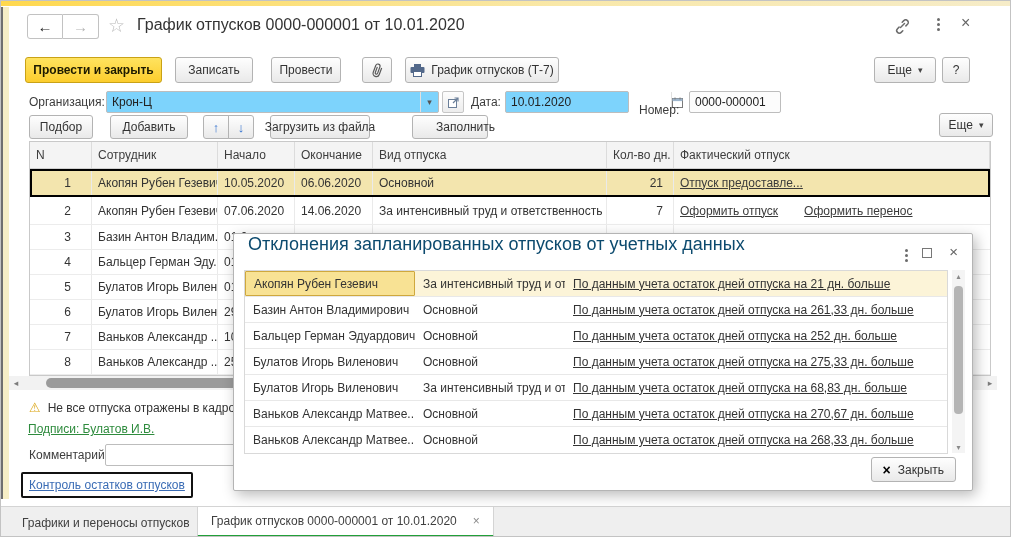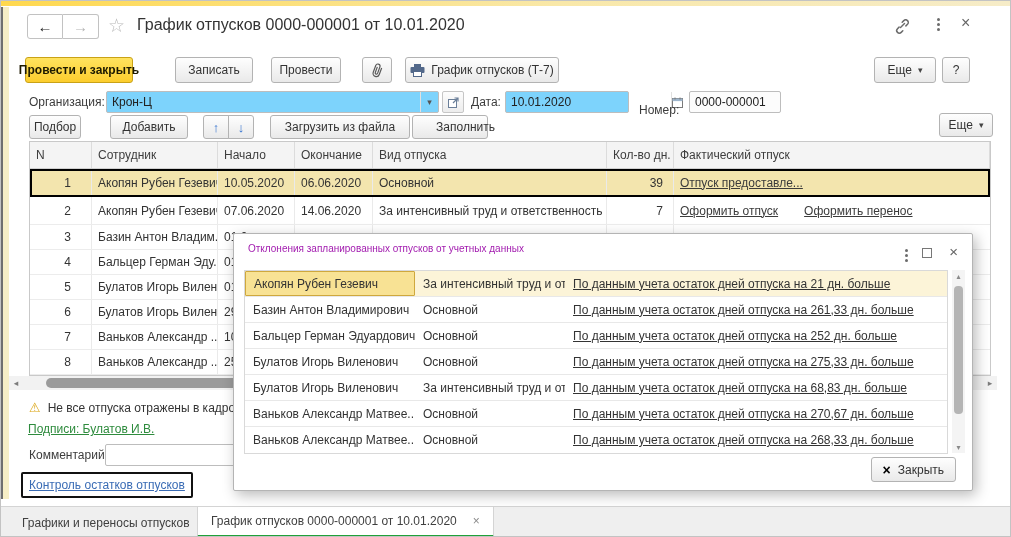--- a/index.html
+++ b/index.html
@@ -78,21 +78,21 @@
   
   .tabbar { position:absolute; left:0; top:505px; width:100%; height:32px; background:#efefef; border-top:1px solid #d4d4d4; }
   .tab { position:absolute; top:0; height:31px; display:flex; align-items:center; gap:16px; padding:0 13px;
     color:#3f3f3f; cursor:pointer; white-space:nowrap; }
   .tab .x { color:#8a8a8a; font-size:12px; }
   .tab.active { background:#fff; border-left:1px solid #d4d4d4; border-right:1px solid #d4d4d4; border-bottom:3px solid #21a038; }
 
   
   .modal { position:absolute; left:232px; top:232px; width:740px; height:258px; background:#fff;
     border:1px solid #b4b4b4; border-radius:2px; box-shadow:3px 4px 14px rgba(0,0,0,.28); z-index:10; }
-  .m-title { position:absolute; left:14px; top:9px; font-size:10px; color:#a21caf; white-space:nowrap; }
+  .m-title { position:absolute; left:14px; top:0; font-size:18px; color:#0c4a6e; white-space:nowrap; }
   .m-ico { position:absolute; top:11px; color:#666; cursor:pointer; }
   .m-max { width:10px; height:10px; border:1px solid #777; }
   .m-grid { position:absolute; left:10px; top:36px; width:704px; border:1px solid #d9d9d9; background:#fff; }
   .m-row { display:grid; grid-template-columns:170px 150px 1fr; height:26px; border-bottom:1px solid #e8e8e8; }
   .m-row:last-child { border-bottom:none; }
   .m-c { padding:0 8px; display:flex; align-items:center; white-space:nowrap; overflow:hidden; }
   .m-row.cur { background:#fcf4d8; }
   .m-row.cur .m-c.first { background:#f8e294; border:1px solid #cfa83d; border-radius:1px; }
   .m-note { text-decoration:underline; color:#333; cursor:pointer; }
   .vscroll { position:absolute; right:7px; top:36px; width:13px; height:183px; background:#f4f4f4; }
@@ -132,21 +132,21 @@
         </g>
       </svg>
   </div>
   <div class="tbicon kebab" style="left:936px;top:15px;">
       <i></i>
       <i></i>
       <i></i>
     </div>
   <div class="tbicon" style="left:960px;top:13px;font-size:16px;">×</div>
 
-  <div class="btn yellow" style="left:24px;top:56px;width:108px;">
+  <div class="btn yellow" style="left:24px;top:56px;width:137px;">
     <span>Провести и закрыть</span>
   </div>
   <div class="btn" style="left:174px;top:56px;width:78px;">
     <span>Записать</span>
   </div>
   <div class="btn" style="left:270px;top:56px;width:70px;">
     <span>Провести</span>
   </div>
   <div class="btn" style="left:361px;top:56px;width:30px;padding:0;">
     <span style="transform:rotate(20deg);">
@@ -193,33 +193,33 @@
       <svg width="11" height="11" viewBox="0 0 11 11">
           <rect x="0.5" y="1.5" width="10" height="9" fill="#fff" stroke="#7a7a7a"></rect>
           <rect x="0.5" y="1.5" width="10" height="2.6" fill="#9db5cc"></rect>
           <path d="M3 0.5 v2 M8 0.5 v2" stroke="#7a7a7a"></path>
         </svg>
     </span>
   </div>
   <div class="lbl" style="left:638px;margin-top:8px;">Номер:</div>
   <input class="inp" style="left: 688px; width: 92px; background: rgb(252, 252, 252);" value="0000-000001">
 
-  <div class="btn sm" style="left:28px;top:114px;width:52px;">
+  <div class="btn sm" style="left:28px;top:114px;width:64px;">
     <span>Подбор</span>
   </div>
   <div class="btn sm" style="left:109px;top:114px;width:78px;">
     <span>Добавить</span>
   </div>
   <div class="btn sm" style="left:202px;top:114px;width:26px;padding:0;border-radius:3px 0 0 3px;">
     <span class="bluearr">↑</span>
   </div>
   <div class="btn sm" style="left:227px;top:114px;width:26px;padding:0;border-radius:0 3px 3px 0;">
     <span class="bluearr">↓</span>
   </div>
-  <div class="btn sm" style="left:269px;top:114px;width:140px;">
+  <div class="btn sm" style="left:269px;top:114px;width:100px;">
     <span>Загрузить из файла</span>
   </div>
   <div class="btn sm" style="left:411px;top:114px;width:76px;padding-left:40px;">
     <span>Заполнить</span>
   </div>
   <div class="btn sm" style="left:938px;top:112px;width:54px;">
     <span>Еще</span>
     <span class="caret">▾</span>
   </div>
 
@@ -232,21 +232,21 @@
       <div class="c">Вид отпуска</div>
       <div class="c">Кол-во дн.</div>
       <div class="c">Фактический отпуск</div>
     </div>
     <div class="vtr row sel">
       <div class="c num">1</div>
       <div class="c">Акопян Рубен Гезевич</div>
       <div class="c">10.05.2020</div>
       <div class="c">06.06.2020</div>
       <div class="c">Основной</div>
-      <div class="c days">39</div>
+      <div class="c days">21</div>
       <div class="c">
           <span class="lnk">Отпуск предоставле...</span>
         </div>
     </div>
     <div class="vtr row">
       <div class="c num">2</div>
       <div class="c">Акопян Рубен Гезевич</div>
       <div class="c">07.06.2020</div>
       <div class="c">14.06.2020</div>
       <div class="c">За интенсивный труд и ответственность</div>

